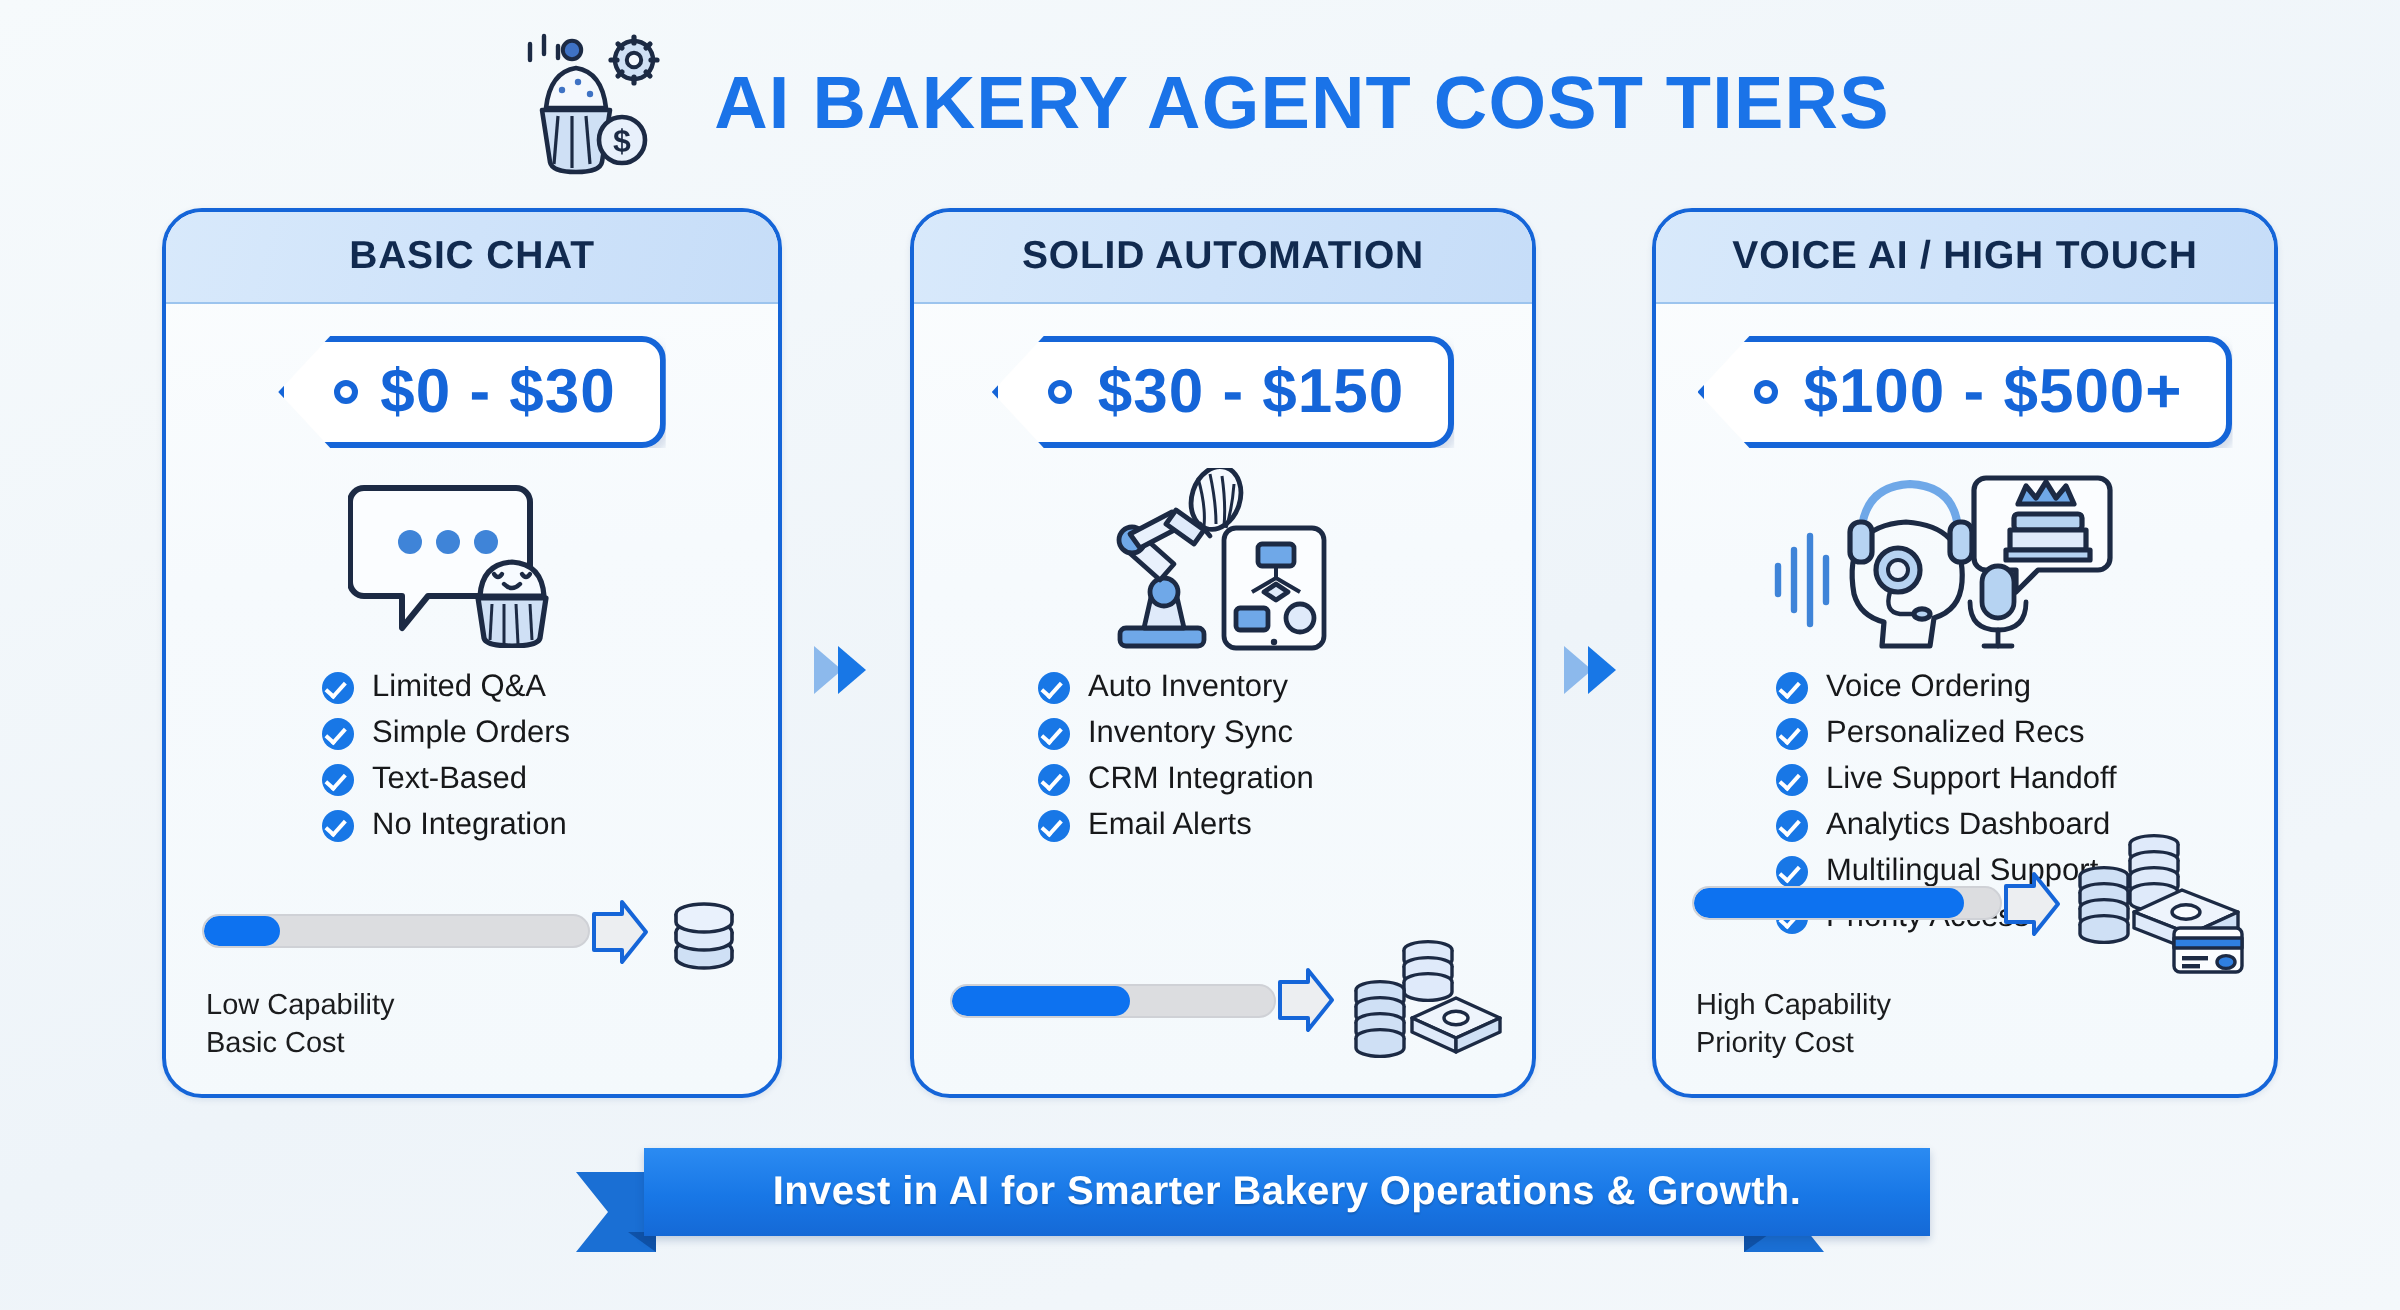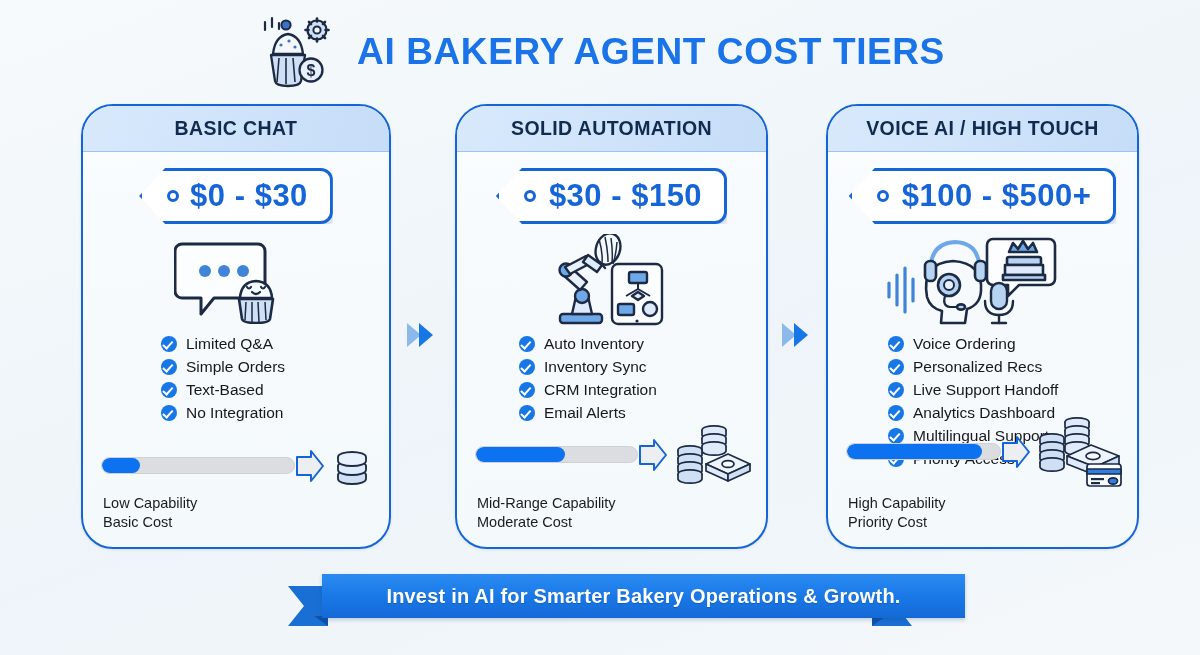--- a/index.html
+++ b/index.html
@@ -23,21 +23,21 @@
   .title-icon { width: 84px; height: 76px; flex: none; }
   .title-text {
     font-size: 37px; font-weight: 700; letter-spacing: .6px;
     color: #1a73e8; white-space: nowrap;
     font-family: "Liberation Sans", sans-serif;
   }
 
   
   .card {
     position: absolute; top: 104px; width: 310px; height: 445px;
-    border: 2.5px solid #1565d8; border-radius: 32px;
+    border: 2.5px solid #1565d8; border-radius: 20px;
     background: linear-gradient(175deg, #fbfdfe 0%, #f6fafd 40%, #f4f9fc 100%);
     overflow: hidden;
     box-shadow: 0 1px 3px rgba(20,60,120,.10);
   }
   #card-0 { left: 81px; }
   #card-1 { left: 455px; width: 313px; }
   #card-2 { left: 826px; width: 313px; }
 
   .card-header {
     height: 46px; width: 100%;
@@ -348,24 +348,20 @@
               <path d="M4 44 v5 a12 4.2 0 0 0 24 0 v-5"></path>
               <ellipse cx="16" cy="52" rx="12" ry="4.2"></ellipse>
               <path d="M4 52 v5 a12 4.2 0 0 0 24 0 v-5"></path>
             </g>
             <path d="M32 42 l22 -10 l22 10 l-22 10 z" fill="#eef4fc"></path>
             <path d="M32 42 v7 l22 10 v-7 z" fill="#dfeafa"></path>
             <path d="M54 52 v7 l22 -10 v-7 z" fill="#cfe0f5"></path>
             <ellipse cx="54" cy="42" rx="6" ry="3.4" fill="#f7fbff"></ellipse>
           </g>
         </svg>
-      </div>
-      <div class="cap-text">
-        <div>Mid-Range Capability</div>
-        <div>Moderate Cost</div>
       </div>
     </div>
   </div>
 
   <div class="card" id="card-2">
     <div class="card-header">
       <div class="card-title">VOICE AI / HIGH TOUCH</div>
     </div>
 
     <div class="tag-wrap">

